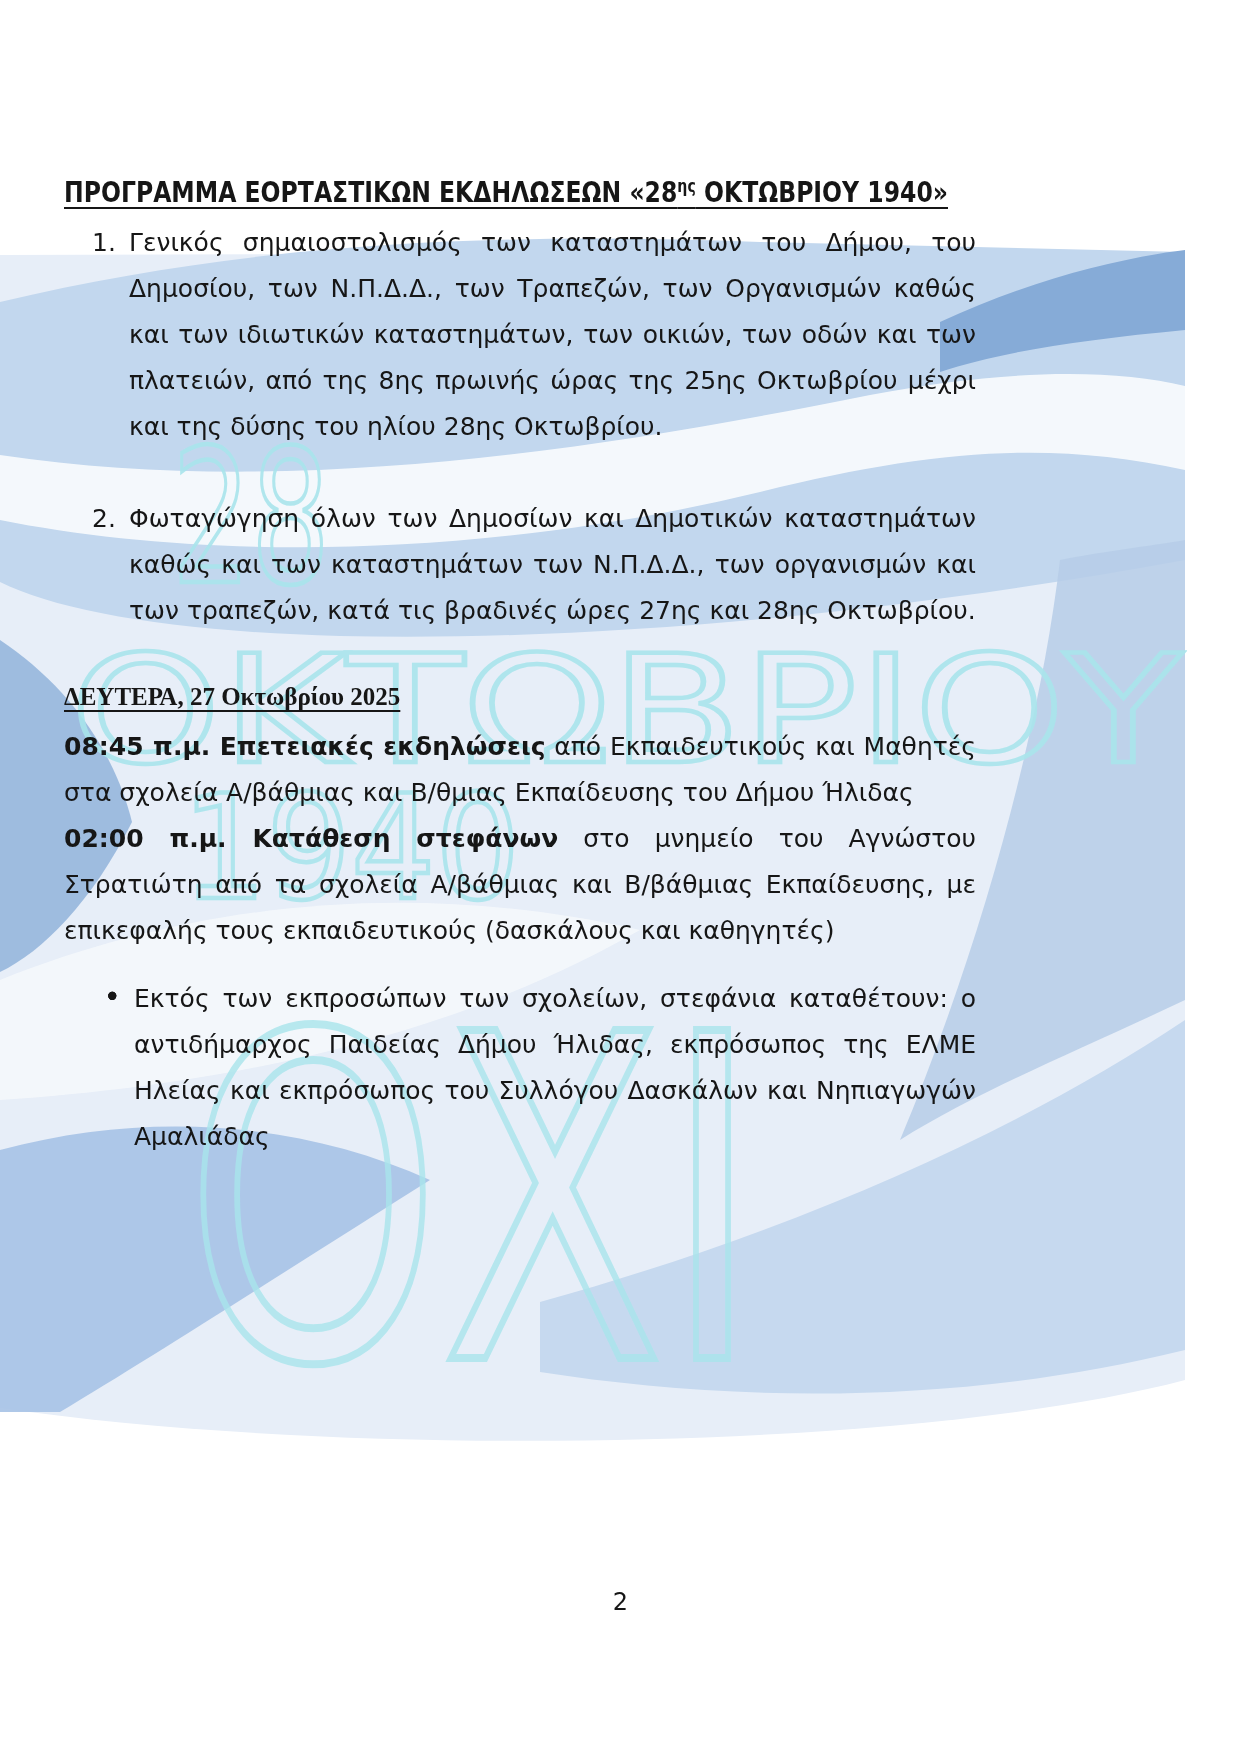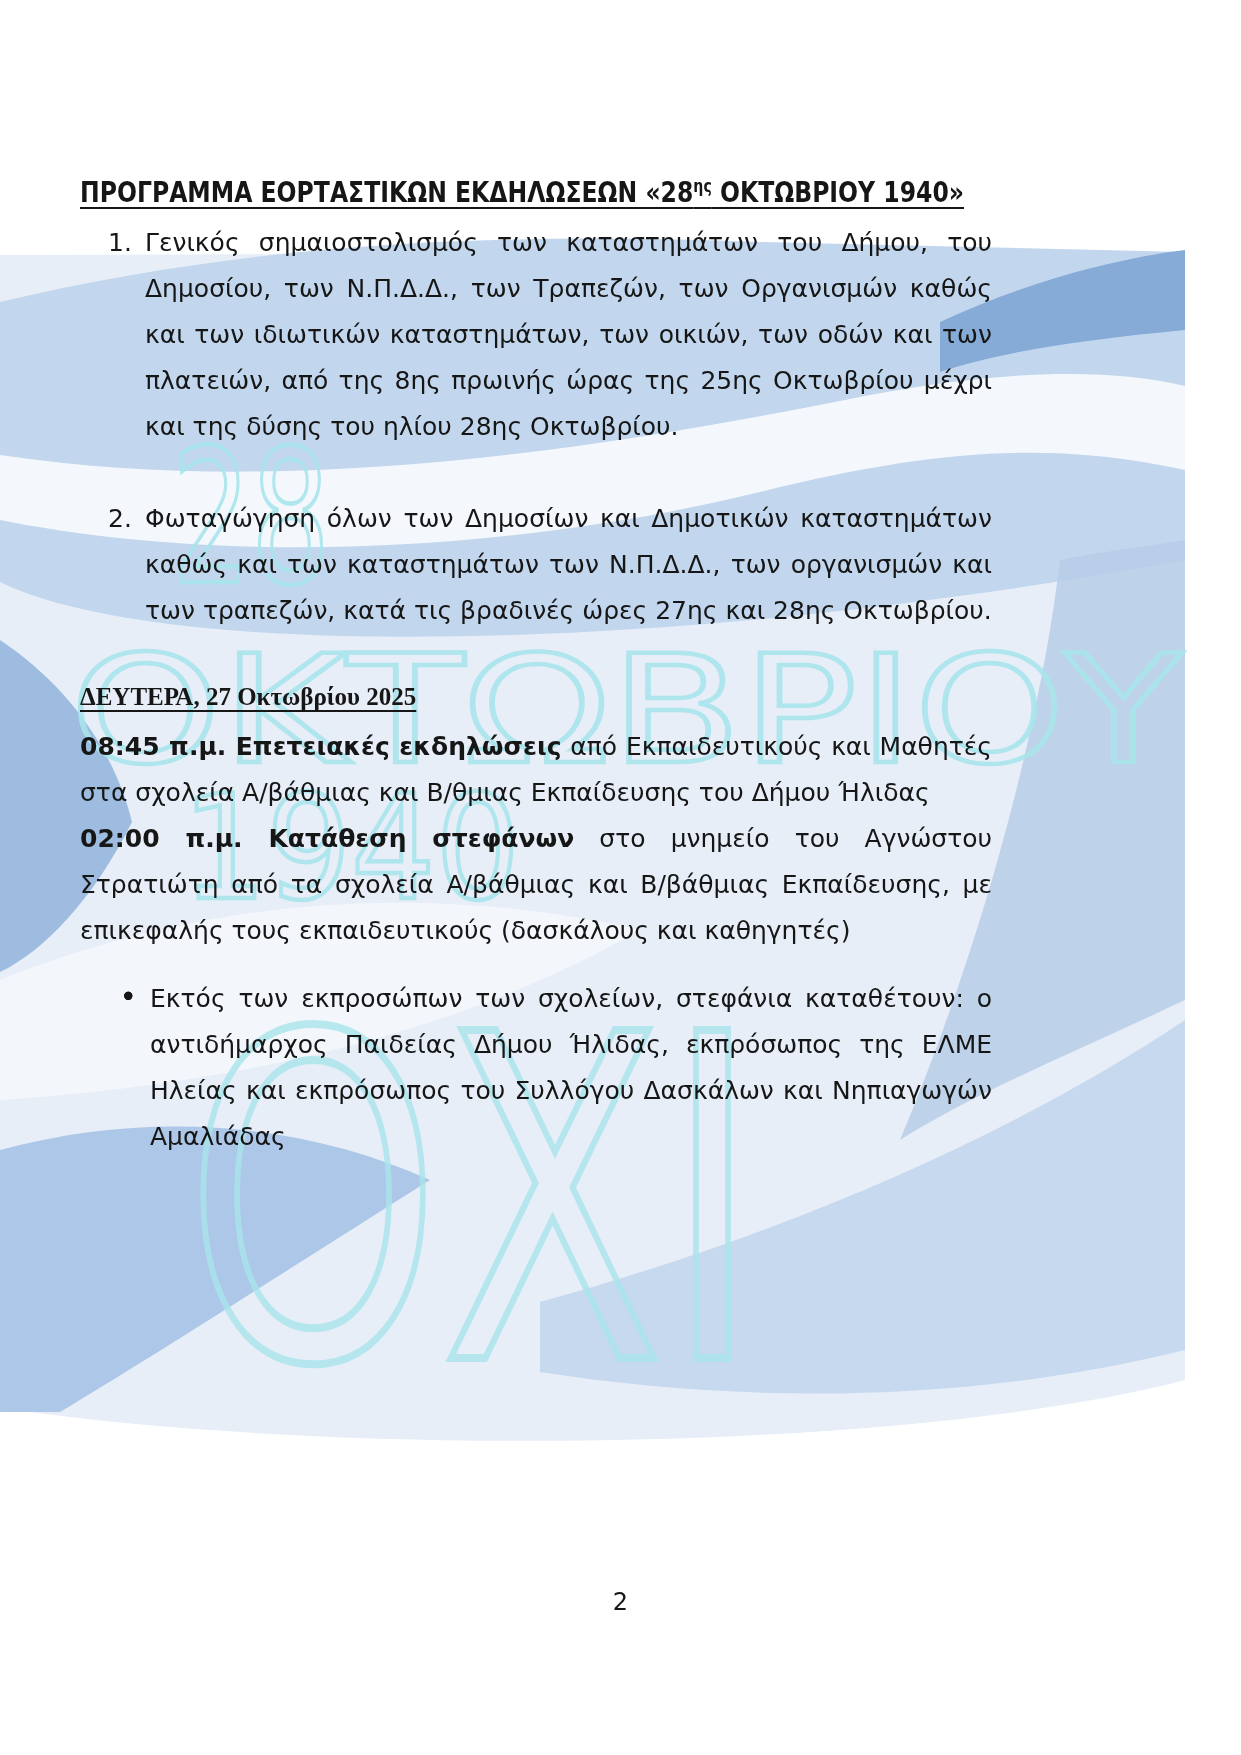--- a/index.html
+++ b/index.html
@@ -10,21 +10,21 @@
     background:#ffffff;
     overflow:hidden;
     font-family:"DejaVu Sans","Liberation Sans",sans-serif;
     color:#161616;
   }
   .flag-bg{
     position:absolute;left:0;top:0;width:1241px;height:1755px;
     z-index:0;pointer-events:none;
   }
   .content{
-    position:absolute;left:80px;top:176px;width:912px;z-index:1;
+    position:absolute;left:64px;top:176px;width:912px;z-index:1;
   }
   .doc-title{
     margin:0 0 10px 0;
     font-size:28px;font-weight:bold;line-height:34px;
     white-space:nowrap;
   }
   .doc-title .squeeze{
     display:inline-block;transform:scaleX(.84);transform-origin:left center;
     text-decoration:underline;text-decoration-thickness:2px;text-underline-offset:5px;
   }

